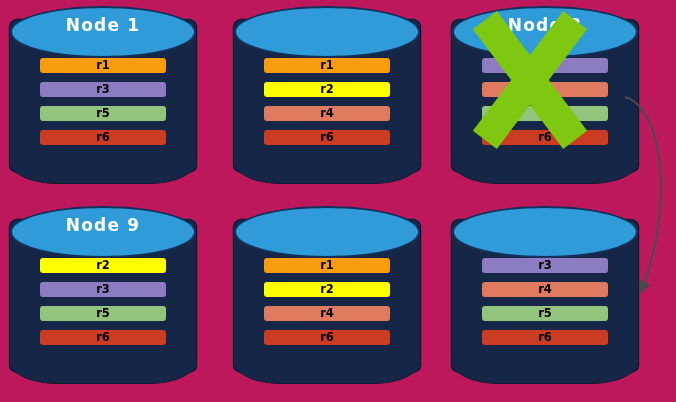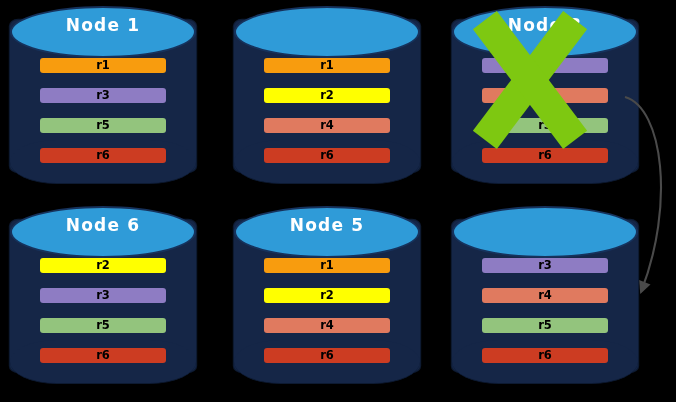--- a/index.html
+++ b/index.html
@@ -79,21 +79,21 @@
   
   .replicas {
     position: absolute;
     left: 30px;
     top: 52px;
     width: 126px;
   }
   .replica {
     position: relative;
     height: 15px;
-    margin-bottom: 15px;
+    margin-bottom: 9px;
     border-radius: 3px;
     color: #000000;
     font-size: 11.5px;
     font-weight: bold;
     line-height: 15px;
     text-align: center;
     box-sizing: border-box;
   }
   .replica:last-child { margin-bottom: 16px; }
 
@@ -125,21 +125,21 @@
     left: 0;
     top: 0;
     width: 676px;
     height: 402px;
     pointer-events: none;
   }
 </style>
 </head>
 <body>
 
-<div id="canvas" style="background: #000000;">
+<div id="canvas" style="background: #be185d;">
 
   <div class="node" style="left:10px; top:6px;">
     <div class="node-body" style="background: rgb(21, 38, 71);"></div>
     <div class="node-bottom" style="background: rgb(21, 38, 71);"></div>
     <div class="node-top" style="background: rgb(47, 155, 216);"></div>
     <div class="node-label">Node 1</div>
     <div class="replicas">
       <div class="replica" style="background: rgb(248, 156, 14);">r1</div>
       <div class="replica" style="background: rgb(142, 124, 195);">r3</div>
       <div class="replica" style="background: rgb(147, 196, 125);">r5</div>
@@ -173,34 +173,33 @@
     <div class="x-mark">
       <div class="bar a" style="background: rgb(126, 200, 17);"></div>
       <div class="bar b" style="background: rgb(126, 200, 17);"></div>
     </div>
   </div>
 
   <div class="node" style="left:10px; top:206px;">
     <div class="node-body" style="background: rgb(21, 38, 71);"></div>
     <div class="node-bottom" style="background: rgb(21, 38, 71);"></div>
     <div class="node-top" style="background: rgb(47, 155, 216);"></div>
-    <div class="node-label">Node 6</div>
+    <div class="node-label">Node 9</div>
     <div class="replicas">
       <div class="replica" style="background: rgb(255, 255, 0);">r2</div>
       <div class="replica" style="background: rgb(142, 124, 195);">r3</div>
       <div class="replica" style="background: rgb(147, 196, 125);">r5</div>
       <div class="replica" style="background: rgb(204, 60, 34);">r6</div>
     </div>
   </div>
 
   <div class="node" style="left:234px; top:206px;">
     <div class="node-body" style="background: rgb(21, 38, 71);"></div>
     <div class="node-bottom" style="background: rgb(21, 38, 71);"></div>
     <div class="node-top" style="background: rgb(47, 155, 216);"></div>
-    <div class="node-label">Node 5</div>
     <div class="replicas">
       <div class="replica" style="background: rgb(248, 156, 14);">r1</div>
       <div class="replica" style="background: rgb(255, 255, 0);">r2</div>
       <div class="replica" style="background: rgb(224, 122, 95);">r4</div>
       <div class="replica" style="background: rgb(204, 60, 34);">r6</div>
     </div>
   </div>
 
   <div class="node" style="left:452px; top:206px;">
     <div class="node-body" style="background: rgb(21, 38, 71);"></div>

